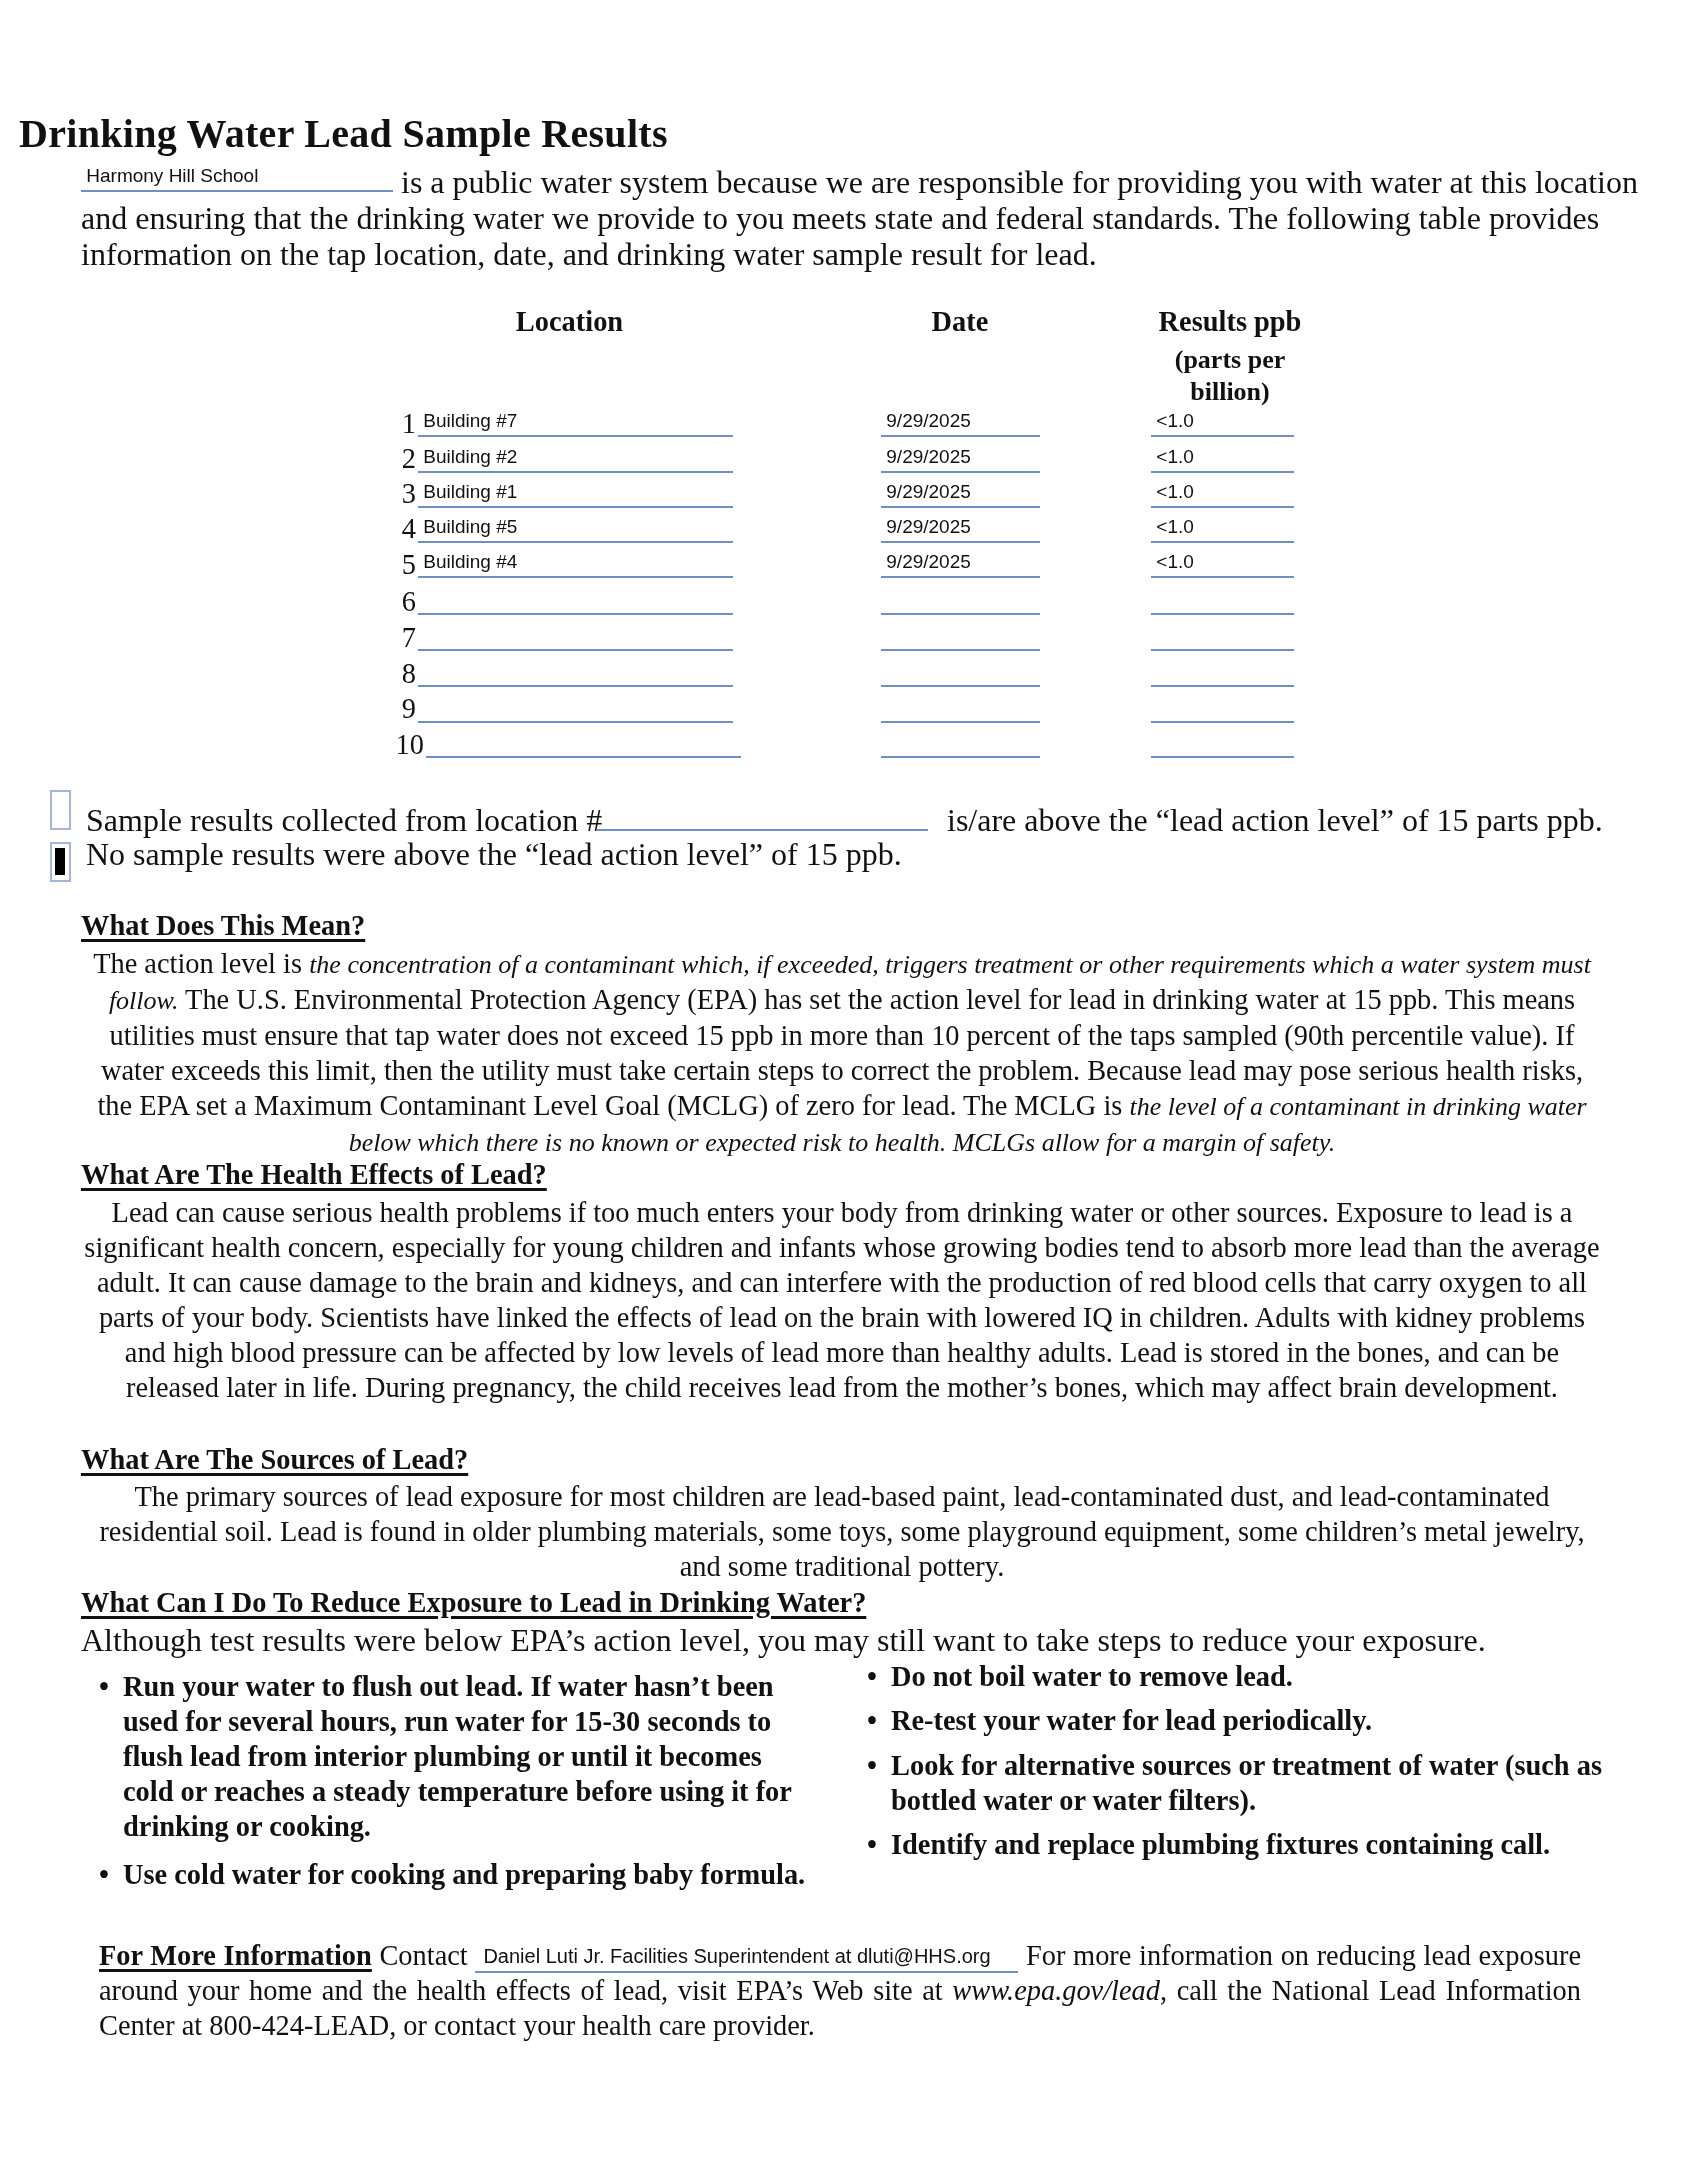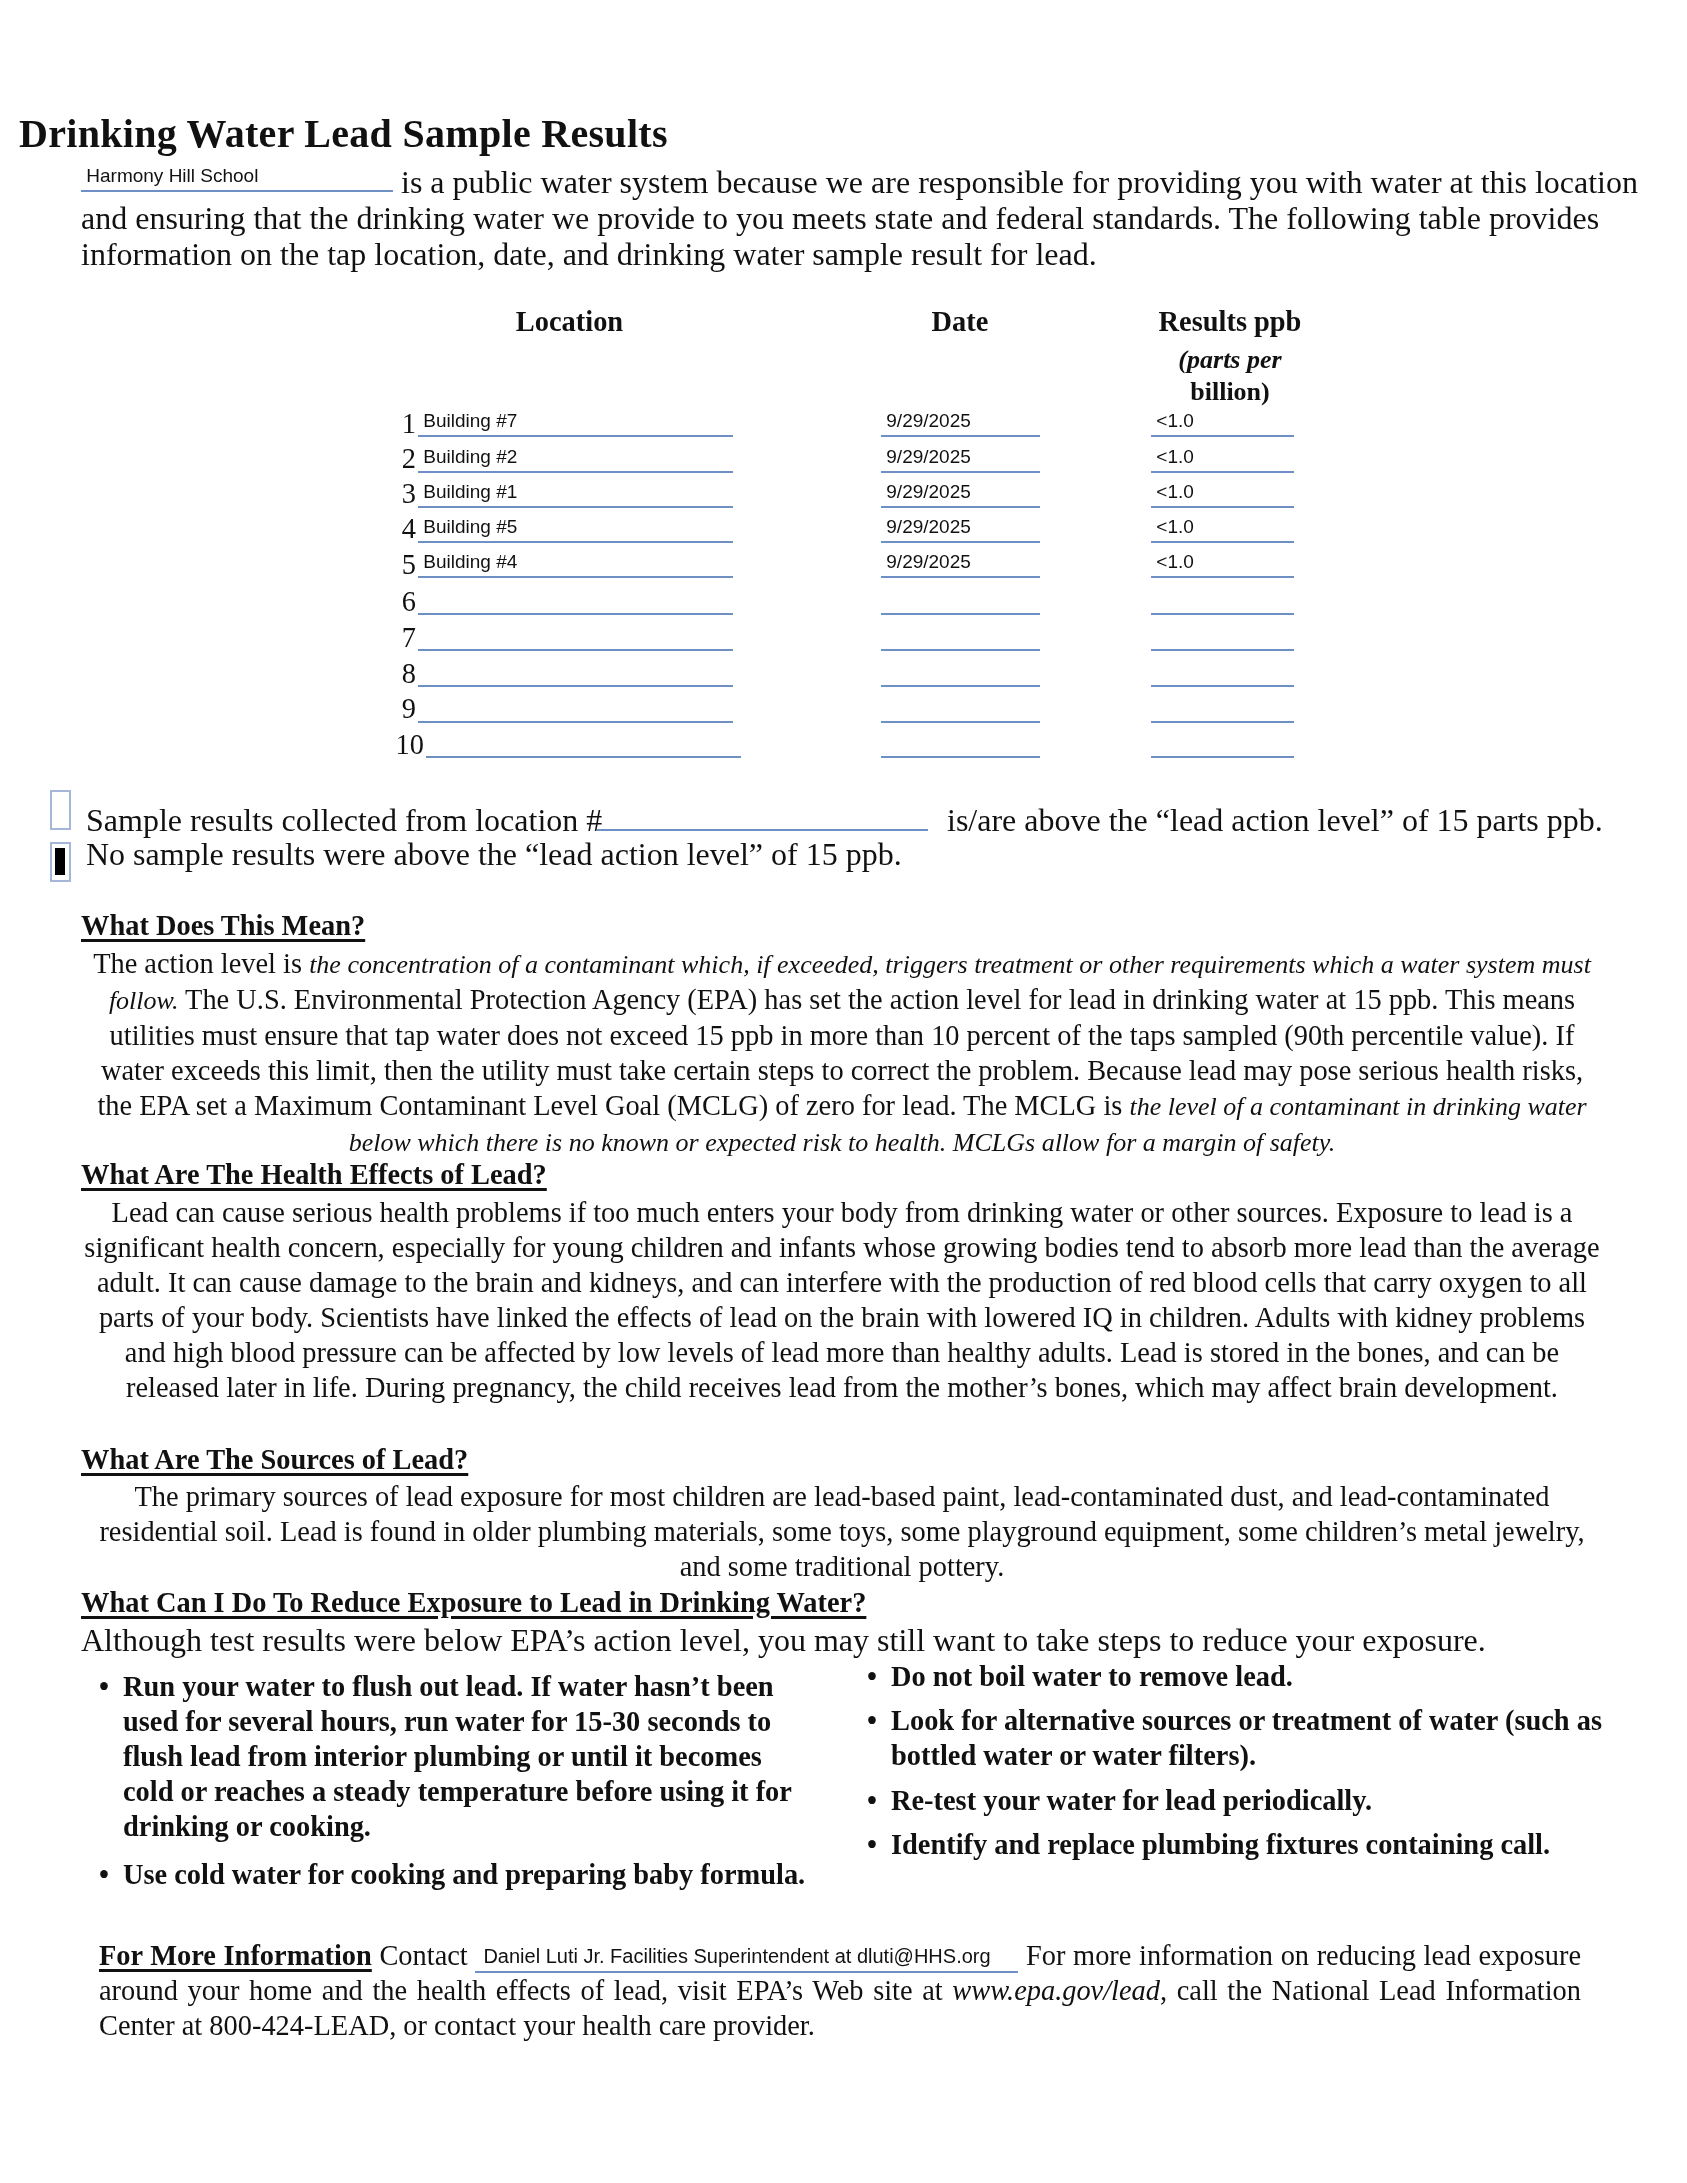--- a/index.html
+++ b/index.html
@@ -33,21 +33,21 @@
 <div class="abs field field-box" style="left:81px; top:164px; width:312px;">
   <span>Harmony Hill School</span>
 </div>
 <div class="abs body-text" style="left:401px; top:164px; white-space:nowrap;">is a public water system because we are responsible for providing you with water at this location</div>
 <div class="abs body-text" style="left:81px; top:200px; white-space:nowrap;">and ensuring that the drinking water we provide to you meets state and federal standards. The following table provides</div>
 <div class="abs body-text" style="left:81px; top:236px; white-space:nowrap;">information on the tap location, date, and drinking water sample result for lead.</div>
 
 <div class="abs col-head" style="left:437px; width:265px; top:306px;">Location</div>
 <div class="abs col-head" style="left:887px; width:146px; top:306px;">Date</div>
 <div class="abs col-head" style="left:1131px; width:198px; top:306px;">Results ppb</div>
-<div class="abs col-sub" style="left:1131px; width:198px; top:344px;font-style:italic;">(parts per</div>
+<div class="abs col-sub" style="left:1131px; width:198px; top:344px;">(parts per</div>
 <div class="abs col-sub" style="left:1131px; width:198px; top:376px;">billion)</div>
 
 <div id="table-rows">
     <div class="abs row-num" style="left: 384px; top: 408px; width: 32px;">1</div>
     <div class="abs field field-box" style="left: 418px; top: 409px; width: 315px;"><span>Building #7</span></div>
     <div class="abs field field-box" style="left: 881px; top: 409px; width: 159px;"><span>9/29/2025</span></div>
     <div class="abs field field-box" style="left: 1151px; top: 409px; width: 143px;"><span>&lt;1.0</span></div>
     <div class="abs row-num" style="left: 384px; top: 443px; width: 32px;">2</div>
     <div class="abs field field-box" style="left: 418px; top: 445px; width: 315px;"><span>Building #2</span></div>
     <div class="abs field field-box" style="left: 881px; top: 445px; width: 159px;"><span>9/29/2025</span></div>
@@ -107,19 +107,19 @@
 
 <div class="abs section-head" style="left:81px; top:1587px;">What Can I Do To Reduce Exposure to Lead in Drinking Water?</div>
 <div class="abs body-text" style="left:81px; top:1622px; white-space:nowrap;">Although test results were below EPA’s action level, you may still want to take steps to reduce your exposure.</div>
 
 <ul class="bullet-list" id="left-bullets" style="left:99px; top:1669px; width:715px;">
     <li>Run your water to flush out lead. If water hasn’t been used for several hours, run water for 15-30 seconds to flush lead from interior plumbing or until it becomes cold or reaches a steady temperature before using it for drinking or cooking.</li>
     <li style="margin-top: 13.2px;">Use cold water for cooking and preparing baby formula.</li>
   </ul>
 <ul class="bullet-list" id="right-bullets" style="left:867px; top:1659px; width:754px;">
     <li>Do not boil water to remove lead.</li>
+    <li style="margin-top: 9.3px;">Re-test your water for lead periodically.</li>
     <li style="margin-top: 9.3px;">Look for alternative sources or treatment of water (such as bottled water or water filters).</li>
-    <li style="margin-top: 9.3px;">Re-test your water for lead periodically.</li>
     <li style="margin-top: 9.3px;">Identify and replace plumbing fixtures containing call.</li>
   </ul>
 
 <div class="contact-para" style="top:1938px;"><span class="section-head">For More Information</span> <span>Contact</span> <span class="field" style="display:inline-block; width:543px; height:29px; line-height:24px; vertical-align:bottom; font-size:20px; padding-left:8px;"><span>Daniel Luti Jr. Facilities Superintendent at dluti@HHS.org</span></span><span> For more information on reducing lead exposure around your home and the health effects of lead, visit EPA’s Web site at </span><span class="italic">www.epa.gov/lead</span><span>, call the National Lead Information Center at 800-424-LEAD, or contact your health care provider.</span></div>
 
 
 </body></html>

